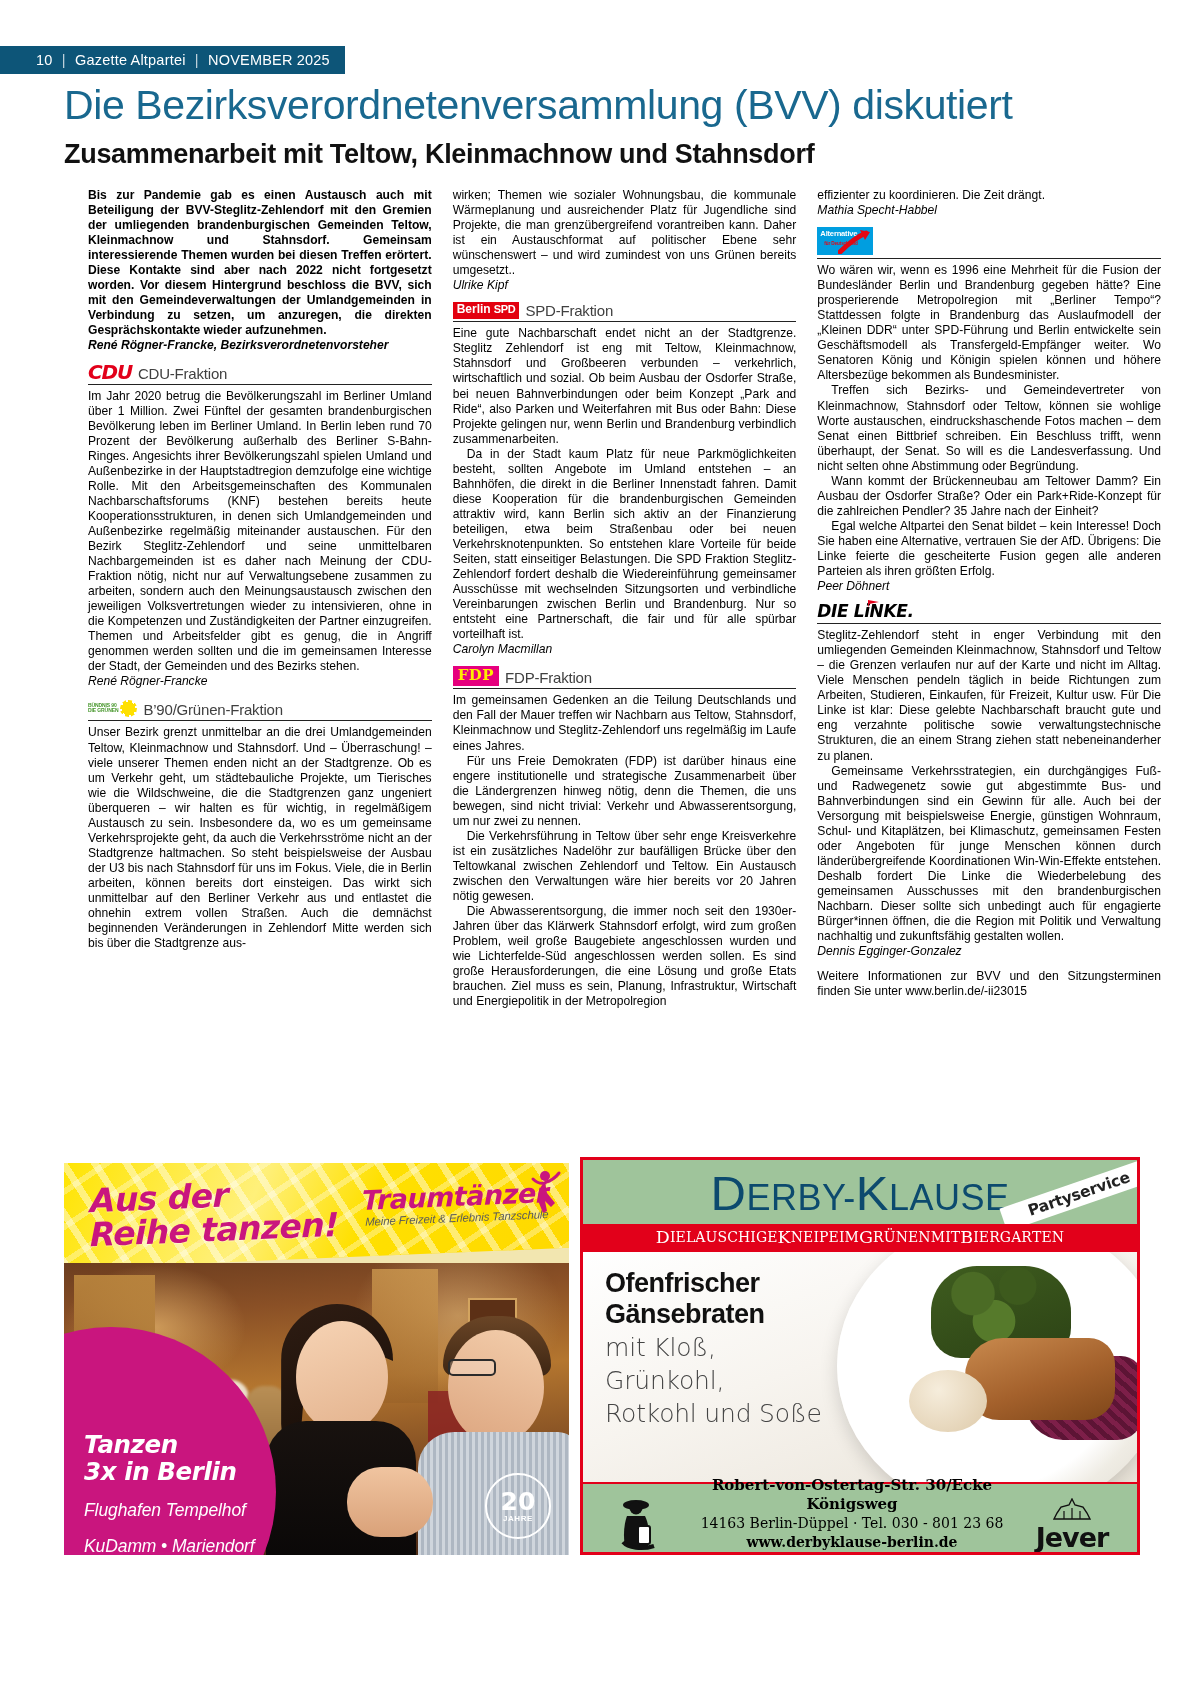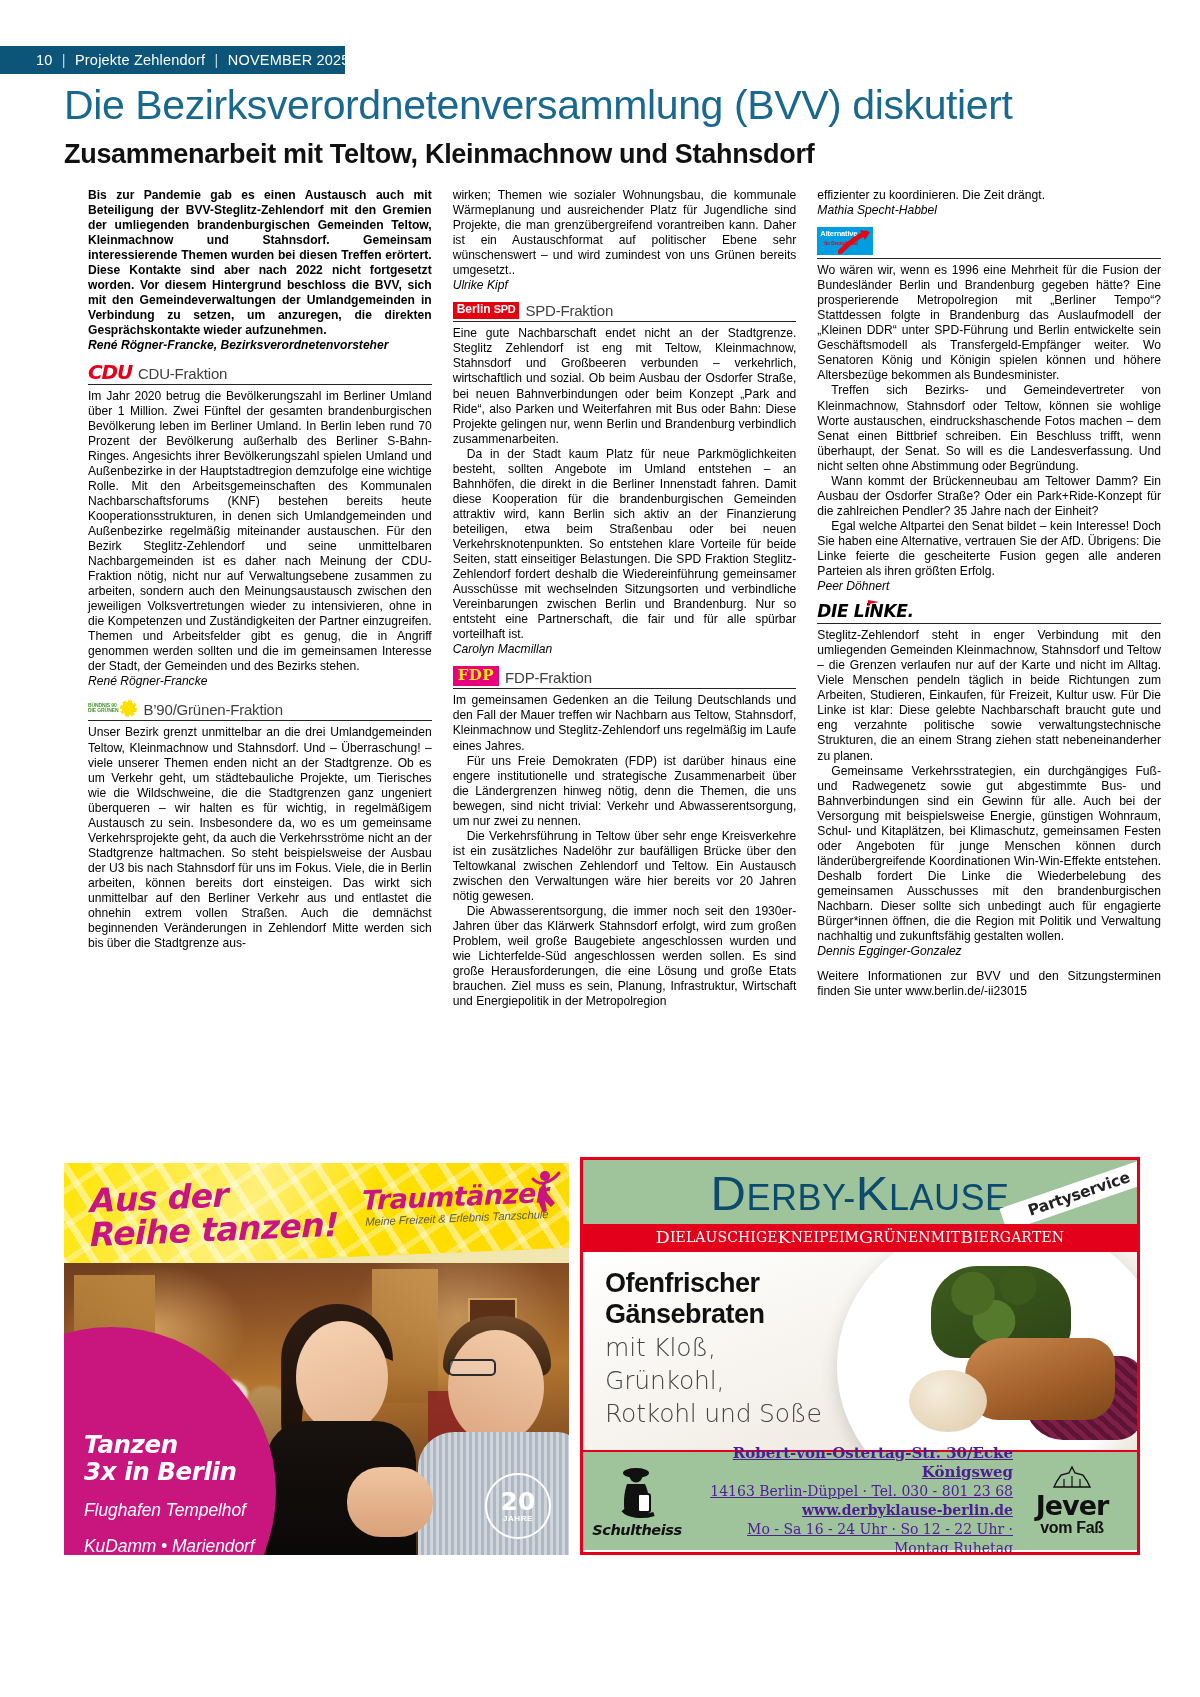--- a/index.html
+++ b/index.html
@@ -290,21 +290,21 @@
     padding:3px 0;letter-spacing:-.2px;
     font-family:"DejaVu Sans",sans-serif;
   }
   .derby-sub{
     position:absolute;left:0;bottom:0;width:100%;height:26px;background:#e2001a;
     color:#fff;font-family:"DejaVu Serif",serif;font-size:17.5px;
     display:flex;align-items:center;justify-content:center;letter-spacing:.1px;
     white-space:nowrap;
   }
   .derby-mid{
-    position:relative;height:198px;overflow:hidden;
+    position:relative;height:230px;overflow:hidden;
     background:linear-gradient(160deg,#ffffff 0%,#f7f4ef 45%,#e9e3d8 100%);
   }
   .derby-mid .plate{
     position:absolute;right:-30px;top:-36px;width:330px;height:300px;border-radius:50%;
     background:radial-gradient(circle at 40% 35%,#ffffff 0 62%,#efece4 72%,#d9d4c8 100%);
     box-shadow:0 6px 18px rgba(0,0,0,.15);
   }
   .derby-mid .kohl{
     position:absolute;right:66px;top:14px;width:140px;height:92px;border-radius:46px 46px 30px 30px;
     background:
@@ -344,22 +344,22 @@
     width:108px;text-align:center;position:relative;
   }
   .derby-foot .schult .monk{
     width:54px;height:56px;margin:0 auto;position:relative;
   }
   .derby-foot .schult .name{
     font-size:14.5px;font-weight:800;font-style:italic;letter-spacing:-.4px;color:#111;
     font-family:"DejaVu Sans",sans-serif;margin-top:-2px;
   }
   .derby-foot .addr{
-    flex:1;text-align:right;font-family:"DejaVu Serif",serif;color:#4c1d95;
-    font-size:14px;line-height:19px;text-decoration:underline;
+    flex:1;text-align:center;font-family:"DejaVu Serif",serif;color:#000000;
+    font-size:14px;line-height:19px;
   }
   .derby-foot .addr .l1{font-weight:700;font-size:15px;}
   .derby-foot .addr .l3{font-weight:700;}
   .derby-foot .addr .l4{font-size:14px;}
   .derby-foot .jever{
     width:118px;text-align:center;padding-right:6px;
   }
   .derby-foot .jever .crown{width:40px;height:22px;margin:0 auto 1px auto;}
   .derby-foot .jever .jn{
     font-size:27px;font-weight:800;letter-spacing:-1px;line-height:26px;color:#111;
@@ -371,21 +371,21 @@
 </style>
 </head>
 <body>
 
 <div class="page">
 
   <div class="masthead">
     <div class="masthead-inner">
       <span>10</span>
       <span class="sep">|</span>
-      <span>Projekte Zehlendorf</span>
+      <span>Gazette Altpartei</span>
       <span class="sep">|</span>
       <span>NOVEMBER 2025</span>
     </div>
   </div>
 
   <div class="headline">Die Bezirksverordnetenversammlung (BVV) diskutiert</div>
   <div class="subhead">Zusammenarbeit mit Teltow, Kleinmachnow und Stahnsdorf</div>
 
   <div class="cols">
 

